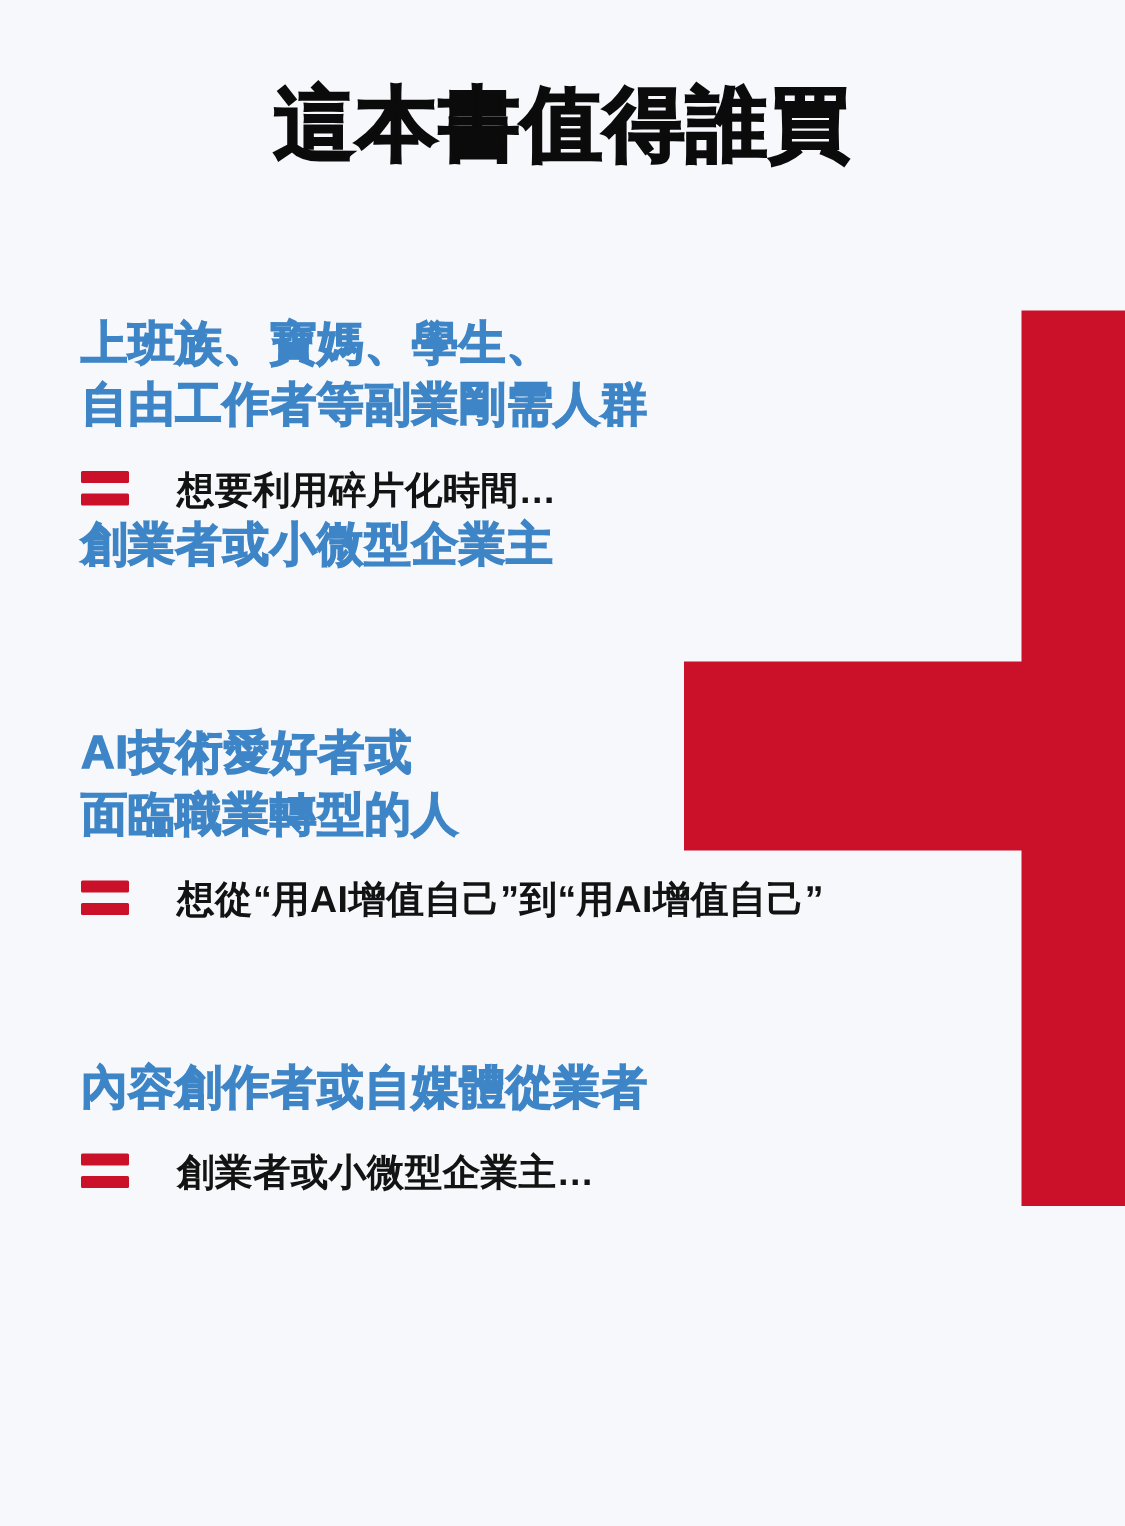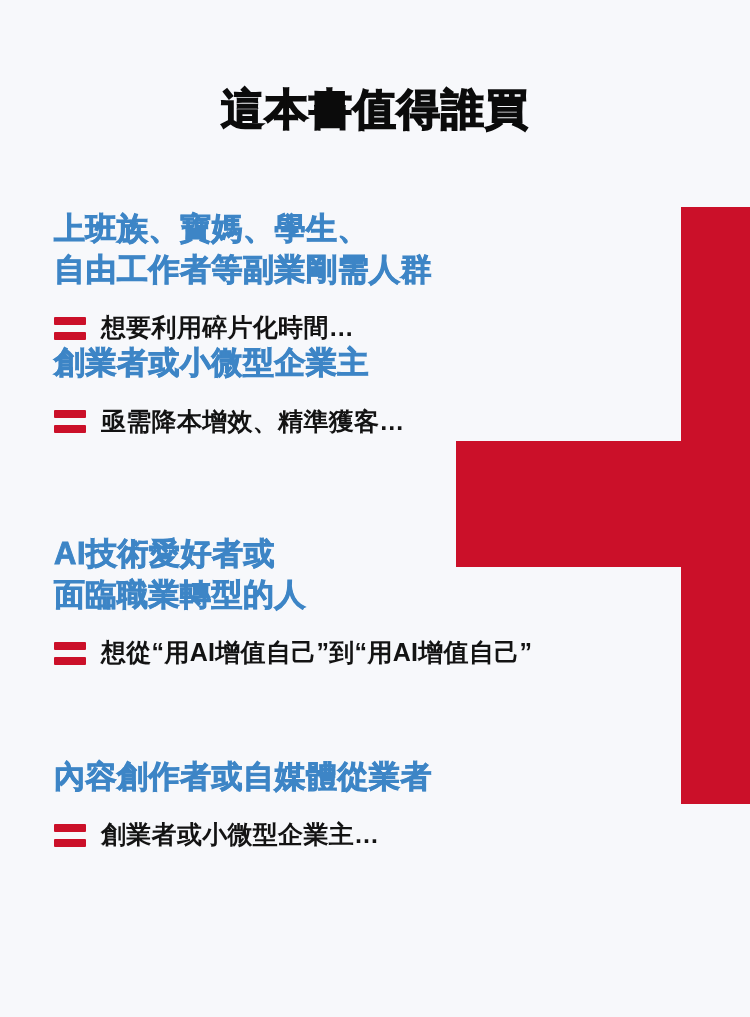--- a/index.html
+++ b/index.html
@@ -47,26 +47,25 @@
   }
 
   
   .title {
     position: absolute;
     top: 52px;
     left: 0;
     width: 750px;
     text-align: center;
     z-index: 3;
-    font-size: 43px;
+    font-size: 54px;
     line-height: 1.15;
     font-weight: 700;
     color: #0b0b0b;
     letter-spacing: 1px;
-    margin-top: 33px;
     -webkit-text-stroke: 1.6px #0b0b0b;
   }
 
   
   .content {
     position: absolute;
     left: 0;
     top: 196px;
     width: 750px;
     z-index: 3;
@@ -86,23 +85,23 @@
     font-size: 31px;
     font-weight: 700;
     line-height: 1.33;
     letter-spacing: 0.5px;
     -webkit-text-stroke: 0.9px #3d85c6;
     white-space: pre-line;
   }
 
   .bullet-row {
     display: flex;
-    align-items: center;
+    align-items: flex-start;
     margin-top: 22px;
-    gap: 15px;
+    gap: 32px;
   }
   .bullet-icon {
     flex: 0 0 auto;
     width: 32px;
     display: flex;
     flex-direction: column;
     gap: 7px;
     margin-top: 2px;
   }
   .bullet-icon i {
@@ -142,27 +141,20 @@
         <span class="bullet-icon">
             <i></i>
             <i></i>
           </span>
         <span class="bullet-text">想要利用碎片化時間…</span>
       </div>
     </div>
 
     <div class="section section-2">
       <div class="sec-heading">創業者或小微型企業主</div>
-      <div class="bullet-row">
-        <span class="bullet-icon">
-            <i></i>
-            <i></i>
-          </span>
-        <span class="bullet-text">亟需降本增效、精準獲客…</span>
-      </div>
     </div>
 
     <div class="section section-3">
       <div class="sec-heading">AI技術愛好者或
 面臨職業轉型的人</div>
       <div class="bullet-row">
         <span class="bullet-icon">
             <i></i>
             <i></i>
           </span>

